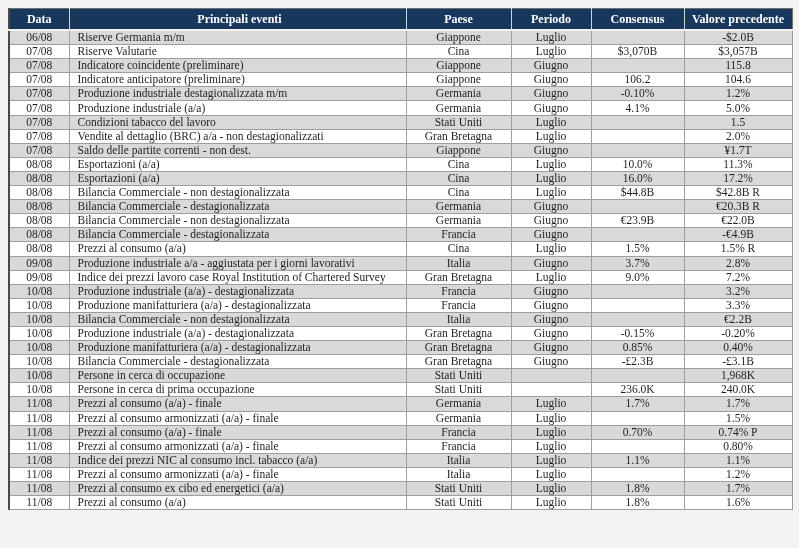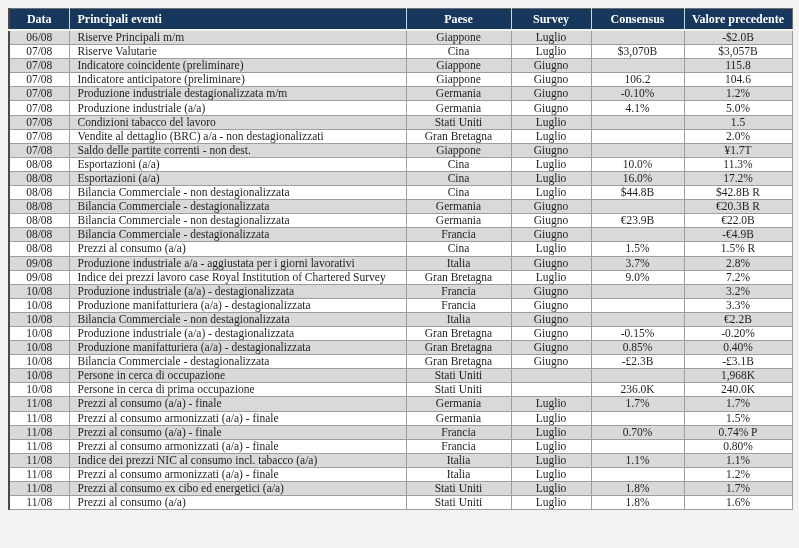--- a/index.html
+++ b/index.html
@@ -37,21 +37,21 @@
     font-weight:bold;
     height:20px;
     padding:0 4px;
     text-align:center;
     border-left:1px solid #cdd4dc;
     border-bottom:2px solid var(--page-bg);
     white-space:nowrap;
     overflow:hidden;
   }
   thead th:first-child{border-left:none;}
-  thead th.h-event{text-align:left;padding-left:8px;font-family:Liberation Serif, serif;}
+  thead th.h-event{text-align:center;padding-left:8px;font-family:Liberation Serif, serif;}
   tbody td{
     font-size:11.5px;
     height:13.1px;
     line-height:13px;
     padding:0 4px;
     text-align:center;
     border:1px solid var(--grid);
     white-space:nowrap;
     overflow:hidden;
   }
@@ -70,29 +70,29 @@
         <col style="width:105px">
       <col style="width:80px">
         <col style="width:93px">
         <col style="width:108px">
     </colgroup>
     <thead>
       <tr>
         <th>Data</th>
         <th class="h-event">Principali eventi</th>
         <th>Paese</th>
-        <th>Survey</th>
+        <th>Periodo</th>
         <th>Consensus</th>
         <th>Valore precedente</th>
       </tr>
     </thead>
     <tbody>
         <tr>
     <td class="c-date">06/08</td>
-    <td class="c-event">Riserve Principali m/m</td>
+    <td class="c-event">Riserve Germania m/m</td>
     <td class="c-country">Giappone</td>
     <td class="c-period">Luglio</td>
     <td class="c-consensus"></td>
     <td class="c-prev">-$2.0B</td>
   </tr>
         <tr>
     <td class="c-date">07/08</td>
     <td class="c-event">Riserve Valutarie</td>
     <td class="c-country">Cina</td>
     <td class="c-period">Luglio</td>

